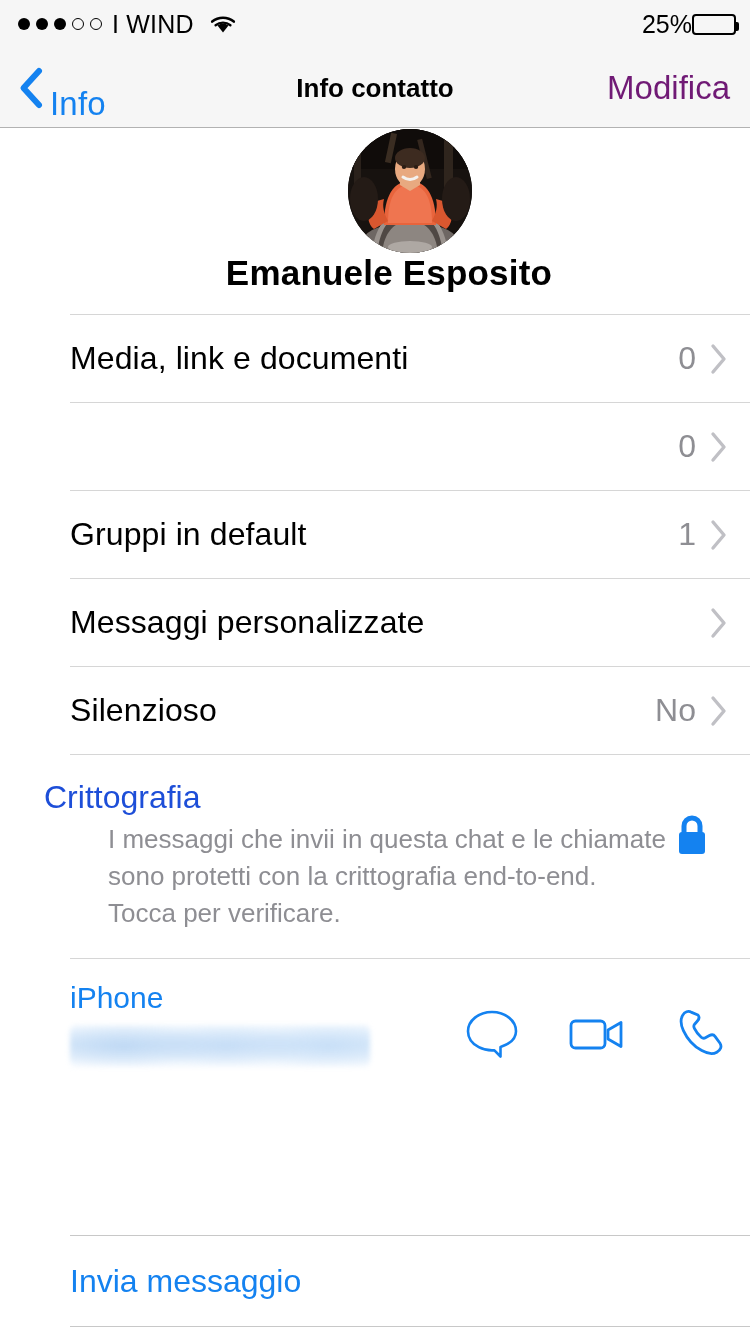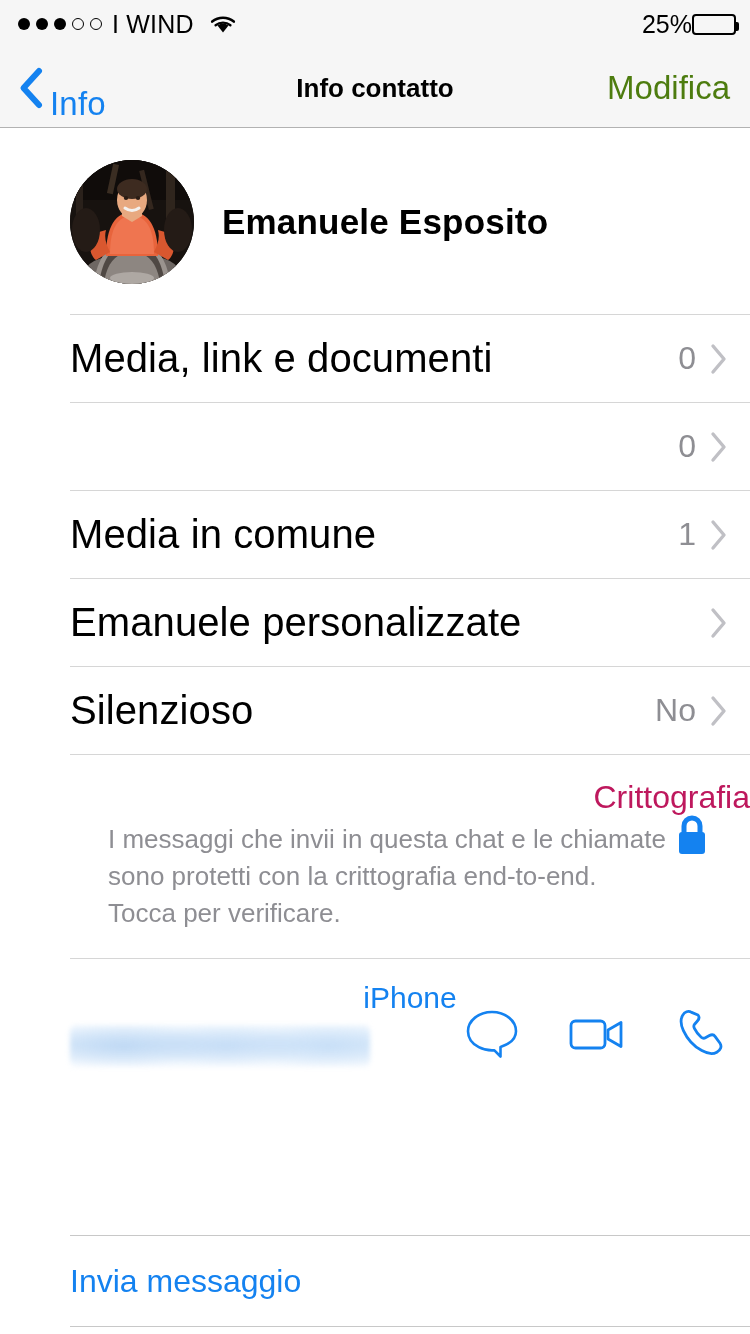--- a/index.html
+++ b/index.html
@@ -53,27 +53,27 @@
   .chev-back { display:block; }
   .nav-back-label { font-size:33px; color:#1482f0; letter-spacing:0.2px;margin-top:32px; }
   .nav-title {
     position:absolute; left:0; width:750px; top:0; height:80px;
     display:flex; align-items:center; justify-content:center;
     font-size:26px; font-weight:700; color:#000;
   }
   .nav-edit {
     position:absolute; right:20px; top:0; height:80px;
     display:flex; align-items:center;
-    font-size:33px; color:#4d7c0f; cursor:pointer;
+    font-size:33px; color:#701a75; cursor:pointer;
   }
 
   
   .contact-header {
     position:absolute; top:129px; left:0; width:750px; height:185px;
-    display:flex; align-items:center; background:#fff;
+    display:flex; align-items:center; background:#fff;flex-direction:column;
   }
   .avatar {
     width:124px; height:124px; margin-left:70px;
     border-radius:50%; overflow:hidden; position:relative;
     background:#14100e; flex:none;
   }
   .av-layer { position:absolute; inset:0; }
   .contact-name {
     margin-left:28px; font-size:35px; font-weight:700; color:#000;
     letter-spacing:0.2px;
@@ -84,58 +84,58 @@
   .row {
     position:relative; height:88px; width:750px;
     display:flex; align-items:center;
     border-top:1px solid #d6d6d6; background:#fff;
   }
   .row::before {
     content:""; position:absolute; top:-1px; left:0; width:70px; height:1px;
     background:#fff;
   }
   .row-label {
-    margin-left:70px; font-size:40px; color:#000; letter-spacing:0.1px;
+    margin-left:70px; font-size:32px; color:#000; letter-spacing:0.1px;
   }
   .row-right {
     position:absolute; right:22px; display:flex; align-items:center; gap:14px;
   }
   .row-value { font-size:32px; color:#8e8e93; }
   .chev-right { display:block; }
 
   
   .enc {
     position:relative; width:750px; padding:22px 0 26px 0;
     border-top:1px solid #d6d6d6; background:#fff;
   }
   .enc::before {
     content:""; position:absolute; top:-1px; left:0; width:70px; height:1px;
     background:#fff;
   }
   .enc-title {
-    margin-left:44px; font-size:32px; color:#be185d; line-height:1.25;text-align:right;
+    margin-left:44px; font-size:32px; color:#1d4ed8; line-height:1.25;
   }
   .enc-desc {
     margin-left:108px; margin-top:4px; width:560px;
     font-size:26px; color:#8e8e93; line-height:1.42;
   }
   .lock-icon { position:absolute; right:38px; top:56px; }
 
   
   .phone-sec {
     position:relative; width:750px; height:175px;
     border-top:1px solid #d6d6d6; background:#fff;
   }
   .phone-sec::before {
     content:""; position:absolute; top:-1px; left:0; width:70px; height:1px;
     background:#fff;
   }
   .phone-label {
     margin-left:70px; padding-top:22px;
-    font-size:30px; color:#1482f0;text-align:center;
+    font-size:30px; color:#1482f0;
   }
   .phone-number-redacted {
     margin-left:70px; margin-top:10px;
     width:300px; height:42px; border-radius:6px;
     background:
       radial-gradient(ellipse 130px 30px at 18% 50%, rgba(190,216,244,0.95), rgba(190,216,244,0) 72%),
       radial-gradient(ellipse 120px 28px at 52% 50%, rgba(196,220,246,0.92), rgba(196,220,246,0) 72%),
       radial-gradient(ellipse 120px 30px at 86% 50%, rgba(198,222,247,0.9), rgba(198,222,247,0) 72%),
       linear-gradient(180deg, rgba(226,239,252,0.55), rgba(214,232,250,0.9) 45%, rgba(232,242,253,0.4));
     filter: blur(2.5px);
@@ -250,31 +250,31 @@
     <div class="row">
       <span class="row-right">
         <span class="row-value">0</span>
         <svg class="chev-right" width="18" height="32" viewBox="0 0 18 32">
           <path d="M3 3 L14 16 L3 29" stroke="#c0c0c5" stroke-width="3.4" fill="none" stroke-linecap="round" stroke-linejoin="round"></path>
         </svg>
       </span>
     </div>
 
     <div class="row">
-      <span class="row-label">Media in comune</span>
+      <span class="row-label">Gruppi in default</span>
       <span class="row-right">
         <span class="row-value">1</span>
         <svg class="chev-right" width="18" height="32" viewBox="0 0 18 32">
           <path d="M3 3 L14 16 L3 29" stroke="#c0c0c5" stroke-width="3.4" fill="none" stroke-linecap="round" stroke-linejoin="round"></path>
         </svg>
       </span>
     </div>
 
     <div class="row">
-      <span class="row-label">Emanuele personalizzate</span>
+      <span class="row-label">Messaggi personalizzate</span>
       <span class="row-right">
         <span class="row-value"></span>
         <svg class="chev-right" width="18" height="32" viewBox="0 0 18 32">
           <path d="M3 3 L14 16 L3 29" stroke="#c0c0c5" stroke-width="3.4" fill="none" stroke-linecap="round" stroke-linejoin="round"></path>
         </svg>
       </span>
     </div>
 
     <div class="row">
       <span class="row-label">Silenzioso</span>

